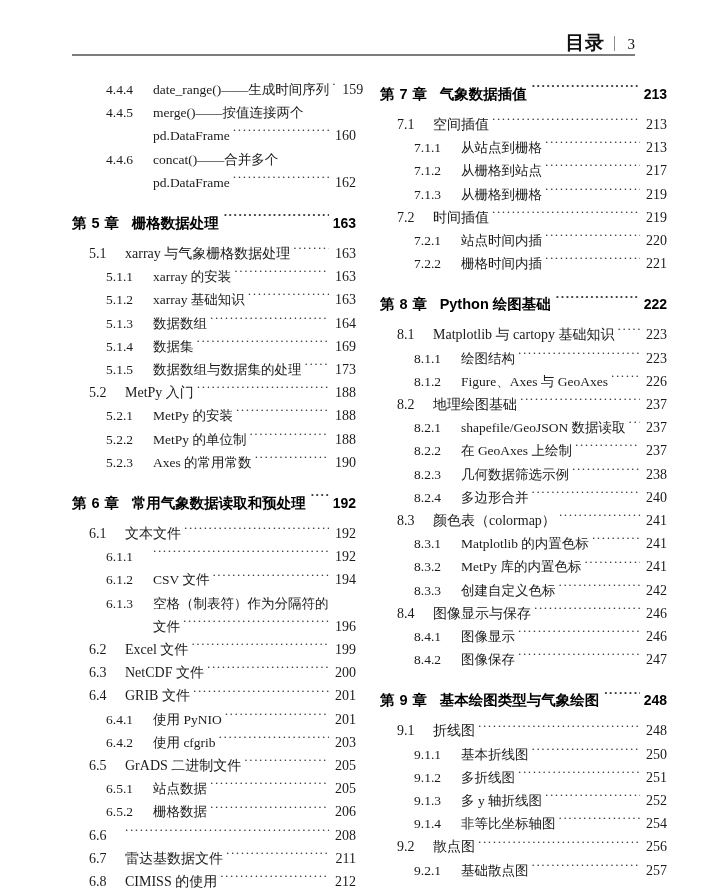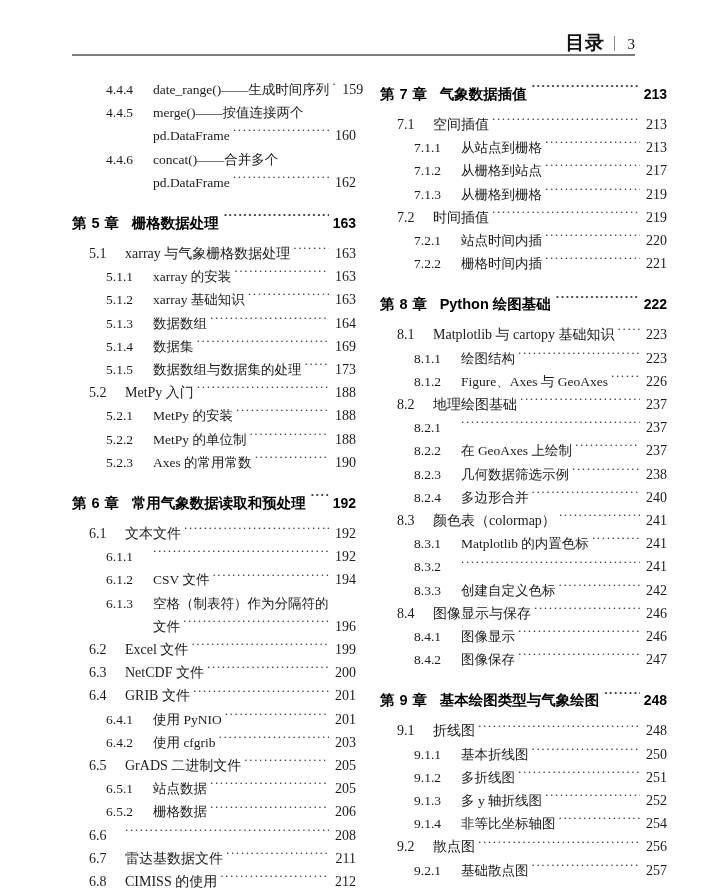--- a/index.html
+++ b/index.html
@@ -473,20 +473,21 @@
           <span class="pageno">226</span>
         </div>
         <div class="entry lvl1">
           <span class="num">8.2</span>
           <span class="title">地理绘图基础</span>
           <span class="leader"></span>
           <span class="pageno">237</span>
         </div>
         <div class="entry lvl2">
           <span class="num">8.2.1</span>
+          <span class="title">shapefile/GeoJSON 数据读取</span>
           <span class="leader"></span>
           <span class="pageno">237</span>
         </div>
         <div class="entry lvl2">
           <span class="num">8.2.2</span>
           <span class="title">在 GeoAxes 上绘制</span>
           <span class="leader"></span>
           <span class="pageno">237</span>
         </div>
         <div class="entry lvl2">
@@ -508,20 +509,21 @@
           <span class="pageno">241</span>
         </div>
         <div class="entry lvl2">
           <span class="num">8.3.1</span>
           <span class="title">Matplotlib 的内置色标</span>
           <span class="leader"></span>
           <span class="pageno">241</span>
         </div>
         <div class="entry lvl2">
           <span class="num">8.3.2</span>
+          <span class="title">MetPy 库的内置色标</span>
           <span class="leader"></span>
           <span class="pageno">241</span>
         </div>
         <div class="entry lvl2">
           <span class="num">8.3.3</span>
           <span class="title">创建自定义色标</span>
           <span class="leader"></span>
           <span class="pageno">242</span>
         </div>
         <div class="entry lvl1">

